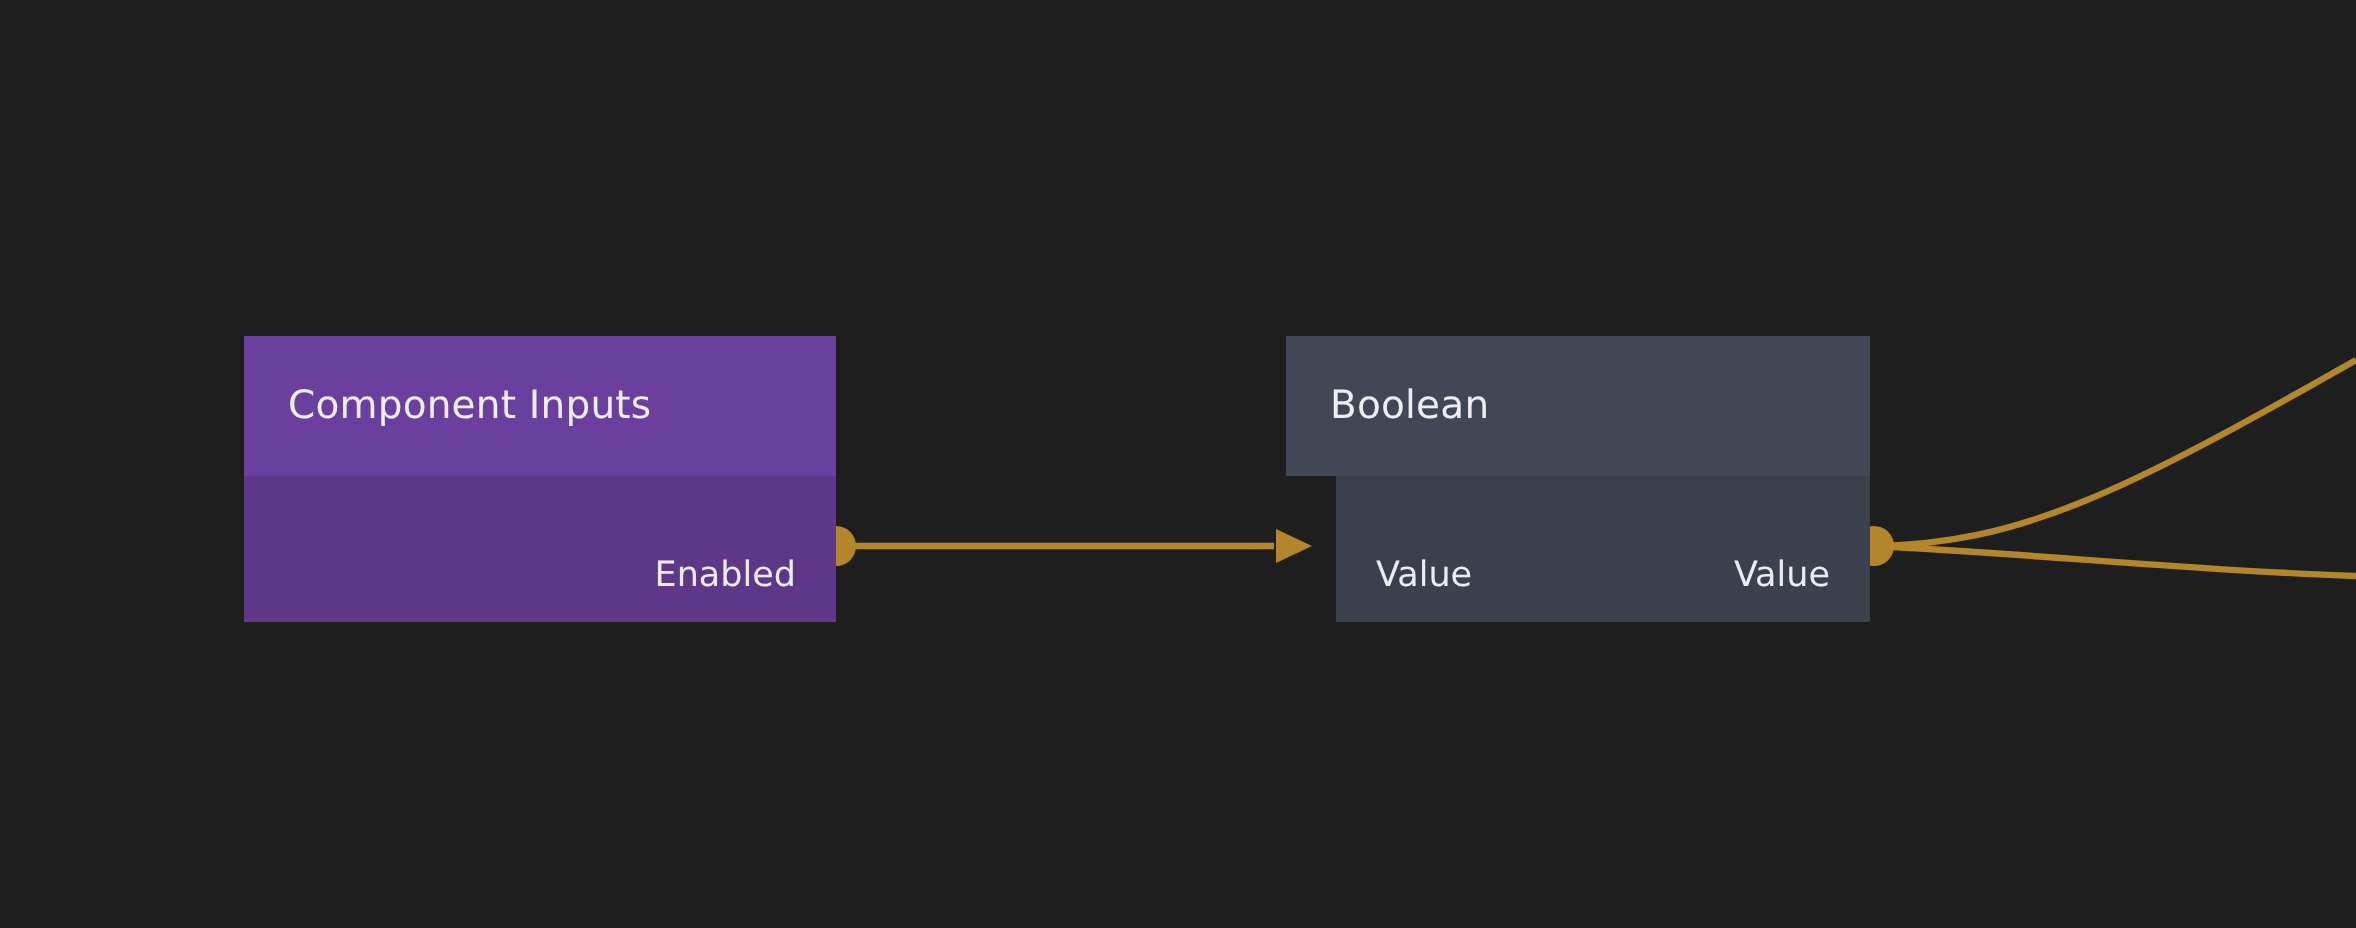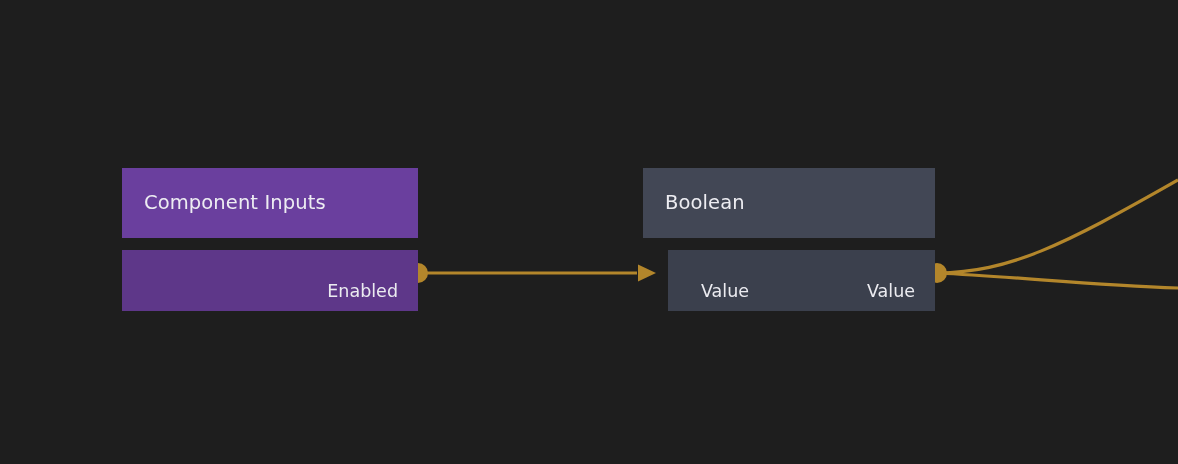--- a/index.html
+++ b/index.html
@@ -28,21 +28,20 @@
     width: 1178px;
     height: 464px;
     pointer-events: none;
   }
   .node {
     position: absolute;
     box-sizing: border-box;
     display: flex;
     flex-direction: column;
     overflow: hidden;
-    gap: 12px;
   }
   .node-header {
     display: flex;
     align-items: center;
     box-sizing: border-box;
     padding: 0 22px;
     height: 70px;
     flex: none;
   }
   .node-title {
@@ -52,24 +51,24 @@
     line-height: 1;
     white-space: nowrap;
   }
   .node-body {
     flex: 1 1 auto;
     position: relative;
     box-sizing: border-box;
   }
   .port-row {
     position: absolute;
-    left: 16px;
+    left: 3px;
     right: 0;
     display: flex;
-    align-items: flex-start;
+    align-items: flex-end;
     height: 26px;
   }
   .port-label {
     color: #ebebf0;
     font-size: 17.5px;
     line-height: 1;
     white-space: nowrap;
   }
   .port-row.out {
     justify-content: flex-end;

